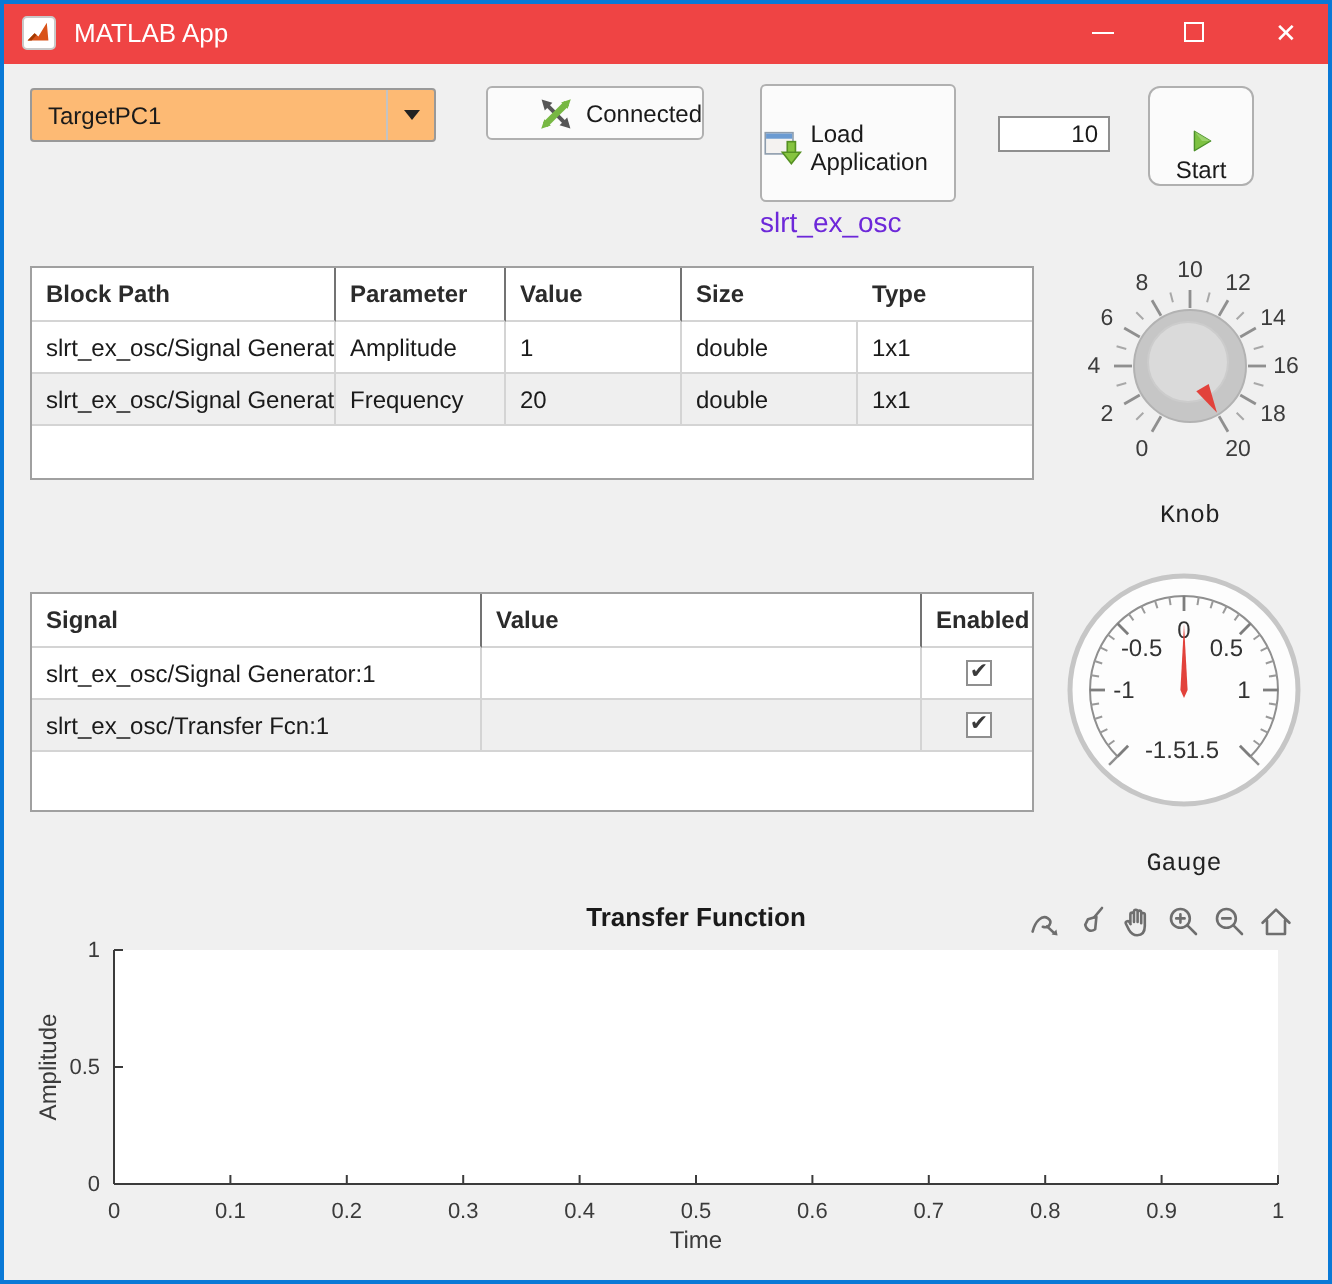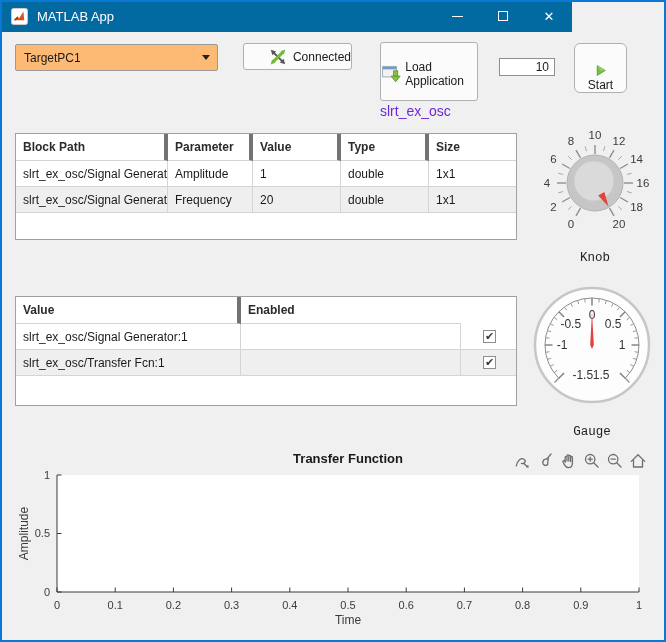--- a/index.html
+++ b/index.html
@@ -3,21 +3,21 @@
 <meta charset="utf-8">
 <style>
   html,body{margin:0;padding:0;background:#d8d8d8;}
   *{box-sizing:border-box;}
   .win{
     position:relative;width:666px;height:642px;overflow:hidden;
     background:#f0f0f0;font-family:"Liberation Sans",sans-serif;color:#1a1a1a;
   }
   .win-border{position:absolute;inset:0;border:2px solid #0a79d6;pointer-events:none;z-index:60;}
   
-  .titlebar{position:absolute;left:0;top:0;width:572px;height:32px;background:#0369a1;
+  .titlebar{position:absolute;left:0;top:0;width:666px;height:32px;background:#ef4444;
     display:flex;align-items:center;z-index:40;}
   .titlebar .appicon{width:17px;height:17px;margin-left:11px;flex:0 0 auto;}
   .titlebar .title{color:#fff;font-size:13px;margin-left:9px;flex:1 1 auto;white-space:nowrap;}
   .winbtn{width:46px;height:32px;display:flex;align-items:center;justify-content:center;color:#fff;flex:0 0 auto;}
   .glyph-min{display:block;width:11px;height:1px;background:#fff;}
   .glyph-max{display:block;width:10px;height:10px;border:1px solid #fff;}
   .glyph-close{font-size:13px;line-height:1;color:#fff;}
   
   .btn{position:absolute;background:#fbfbfb;border:1px solid #b0b0b0;border-radius:3px;
     display:flex;align-items:center;justify-content:flex-end;font-size:12px;color:#1a1a1a;}
@@ -30,21 +30,21 @@
   .connect-btn{left:243px;top:43px;width:109px;height:27px;gap:7px;}
   .load-btn{left:380px;top:42px;width:98px;height:59px;flex-direction:row;gap:3px;padding-top:5px;}
   .app-name{position:absolute;left:380px;top:103px;width:98px;text-align:left;font-size:14px;color:#6d28d9;}
   .stop-field{position:absolute;left:499px;top:58px;width:56px;height:18px;border:1px solid #8f8f8f;
     background:#fff;font-size:12px;text-align:right;padding:0 5px;font-family:"Liberation Sans",sans-serif;color:#1a1a1a;}
   .start-btn{left:574px;top:43px;width:53px;height:50px;flex-direction:column;gap:1px;border-radius:6px;padding-top:20px;}
   
   .mtable{position:absolute;background:#fff;border:1px solid #a0a0a0;overflow:hidden;}
   .trow{display:grid;}
   .hcell{font-weight:bold;font-size:12px;height:27px;line-height:27px;padding-left:7px;
-    border-right:4px solid #737373;border-bottom:1px solid #d4d4d4;white-space:nowrap;overflow:hidden;color:#2b2b2b;}
+    border-right:1px solid #737373;border-bottom:1px solid #d4d4d4;white-space:nowrap;overflow:hidden;color:#2b2b2b;}
   .cell{font-size:12px;height:26px;line-height:26px;padding-left:7px;
     border-right:1px solid #d4d4d4;border-bottom:1px solid #d4d4d4;white-space:nowrap;overflow:hidden;}
   .trow .last{border-right:none;}
   .stripe .cell{background:#efefef;}
   .cell-check{display:flex;align-items:center;justify-content:center;padding-left:0;}
   .checkbox{width:13px;height:13px;border:1px solid #8f8f8f;background:#fff;display:flex;
     align-items:center;justify-content:center;font-size:11px;line-height:11px;color:#3a3a3a;}
   
   .inst-label{position:absolute;text-align:center;font-size:12.5px;color:#222;font-family:Liberation Mono, monospace;}
   .svg-abs{position:absolute;}
@@ -118,22 +118,22 @@
       <polygon points="5,3 20,12 12,12" fill="#a6d97c" opacity="0.7"></polygon>
     </svg>
     <span>Start</span>
   </div>
 
   <div class="mtable" id="param-table" style="left:15px;top:133px;width:502px;height:107px;">
       <div class="trow" style="grid-template-columns: 152px 85px 88px 88px 89px;">
         <div class="hcell">Block Path</div>
         <div class="hcell">Parameter</div>
         <div class="hcell">Value</div>
+        <div class="hcell last">Size</div>
         <div class="hcell">Type</div>
-        <div class="hcell last">Size</div>
       </div>
       <div class="trow" style="grid-template-columns: 152px 85px 88px 88px 89px;">
         <div class="cell">slrt_ex_osc/Signal Generator</div>
         <div class="cell">Amplitude</div>
         <div class="cell">1</div>
         <div class="cell">double</div>
         <div class="cell last">1x1</div>
       </div>
       <div class="trow stripe" style="grid-template-columns: 152px 85px 88px 88px 89px;">
         <div class="cell">slrt_ex_osc/Signal Generator</div>
@@ -178,20 +178,21 @@
       <text x="103.56921938165306" y="89.5" text-anchor="middle" font-size="11.5" fill="#3c3c3c">18</text>
       <text x="86" y="107.06921938165306" text-anchor="middle" font-size="11.5" fill="#3c3c3c">20</text>
       <circle cx="62" cy="62" r="28" fill="#c6c6c6" stroke="#b2b2b2"></circle>
       <circle cx="61" cy="60" r="20" fill="#dadada" stroke="#cccccc"></circle>
       <polygon points="75.5,85.38268590217984 71.35141740440247,71.03055881596697 65.14498464279568,74.61384444158796" fill="#e2423b"></polygon>
     </svg>
   <div class="inst-label" style="left:533px;top:251px;width:124px;">Knob</div>
 
   <div class="mtable" id="signal-table" style="left:15px;top:296px;width:502px;height:110px;">
       <div class="trow" style="grid-template-columns: 225px 220px 57px;">
+        <div class="hcell">Signal</div>
         <div class="hcell">Value</div>
         <div class="hcell last">Enabled</div>
       </div>
       <div class="trow" style="grid-template-columns: 225px 220px 57px;">
         <div class="cell">slrt_ex_osc/Signal Generator:1</div>
         <div class="cell"></div>
         <div class="cell cell-check last">
           <div class="checkbox">✔</div>
         </div>
       </div>

